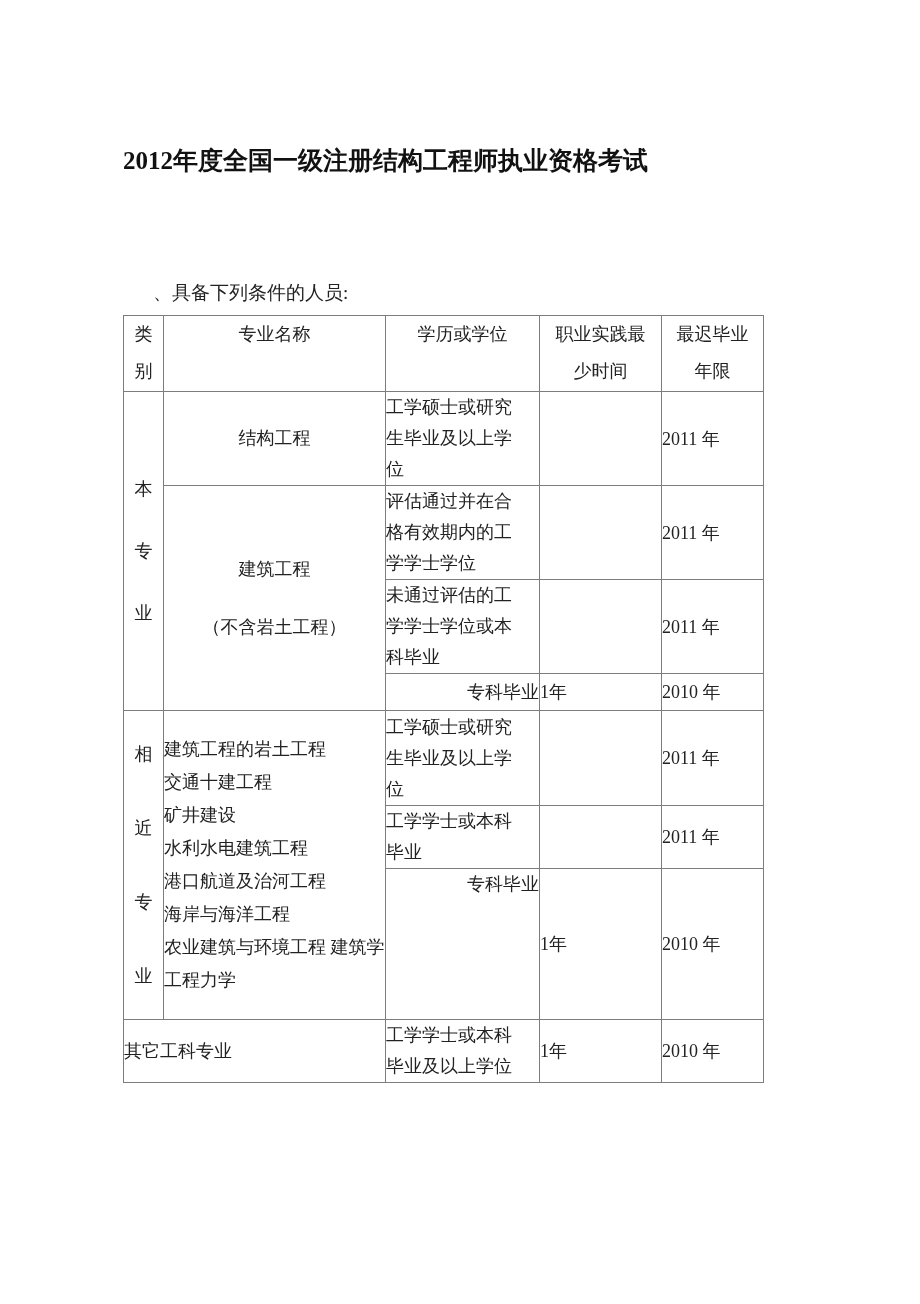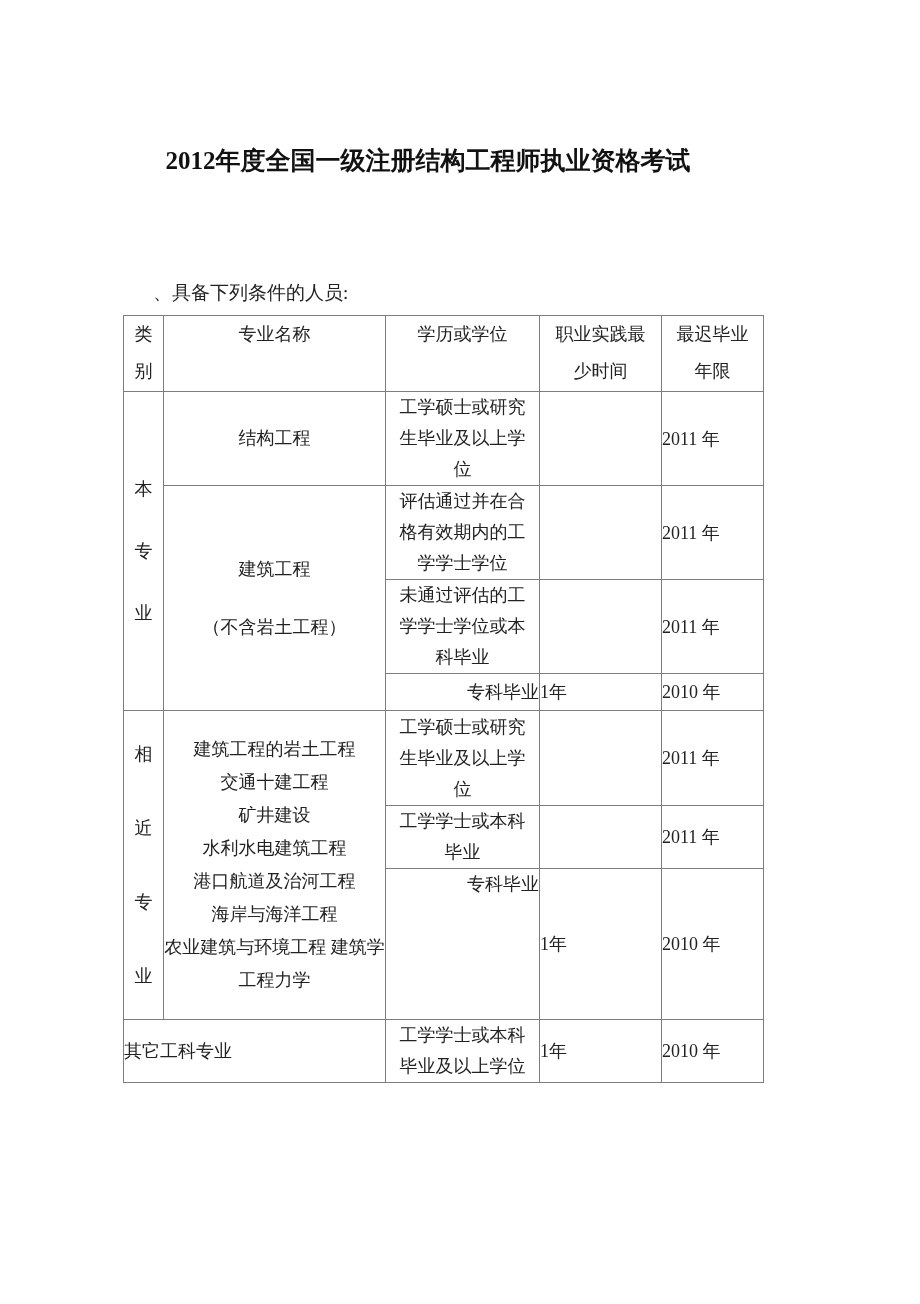--- a/index.html
+++ b/index.html
@@ -8,23 +8,22 @@
     width: 920px;
     height: 1304px;
     background: #ffffff;
     font-family: "Liberation Serif", serif;
     color: #1c1c1c;
     overflow: hidden;
   }
   .title-block {
     position: absolute;
     top: 138px;
-    left: 108px;
+    left: 123px;
     width: 640px;
-    text-align: center;
     font-weight: 700;
     font-size: 25px;
     line-height: 46px;
     color: #111;
   }
   .intro-line {
     position: absolute;
     top: 272px;
     left: 153px;
     font-size: 19px;
@@ -53,23 +52,23 @@
     text-align: center;
     padding-top: 2px;
   }
   th.hcell div { line-height: 37px; white-space: nowrap; }
   td.cat-cell { text-align: center; vertical-align: middle; }
   td.cat-own div  { line-height: 62px; }
   td.cat-near div { line-height: 74px; }
   td.major-center { text-align: center; vertical-align: middle; }
   td.major-center div { line-height: 58px; white-space: nowrap; }
   td.major-single div { line-height: 31px; }
-  td.majors-list { text-align: center; vertical-align: middle; padding-left: 4px; }
+  td.majors-list { text-align: left; vertical-align: middle; padding-left: 4px; }
   td.majors-list div { line-height: 33px; white-space: nowrap; }
-  td.degree-cell { text-align: center; vertical-align: middle; padding-left: 8px; padding-right: 4px; }
+  td.degree-cell { text-align: left; vertical-align: middle; padding-left: 8px; padding-right: 4px; }
   td.degree-cell div { line-height: 31px; white-space: nowrap; }
   td.degree-centered { text-align: right; padding-left: 0; }
   td.valign-top { vertical-align: top; padding-top: 9px; }
   td.value-cell { vertical-align: middle; }
 </style>
 </head>
 <body>
 
 <div class="page">
 

